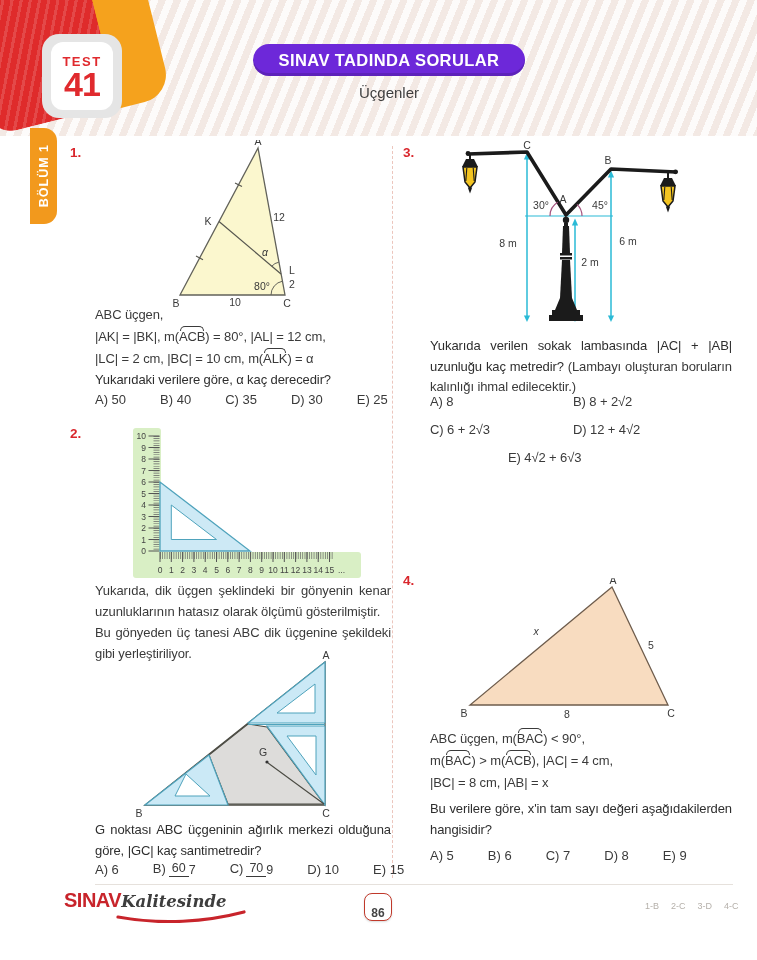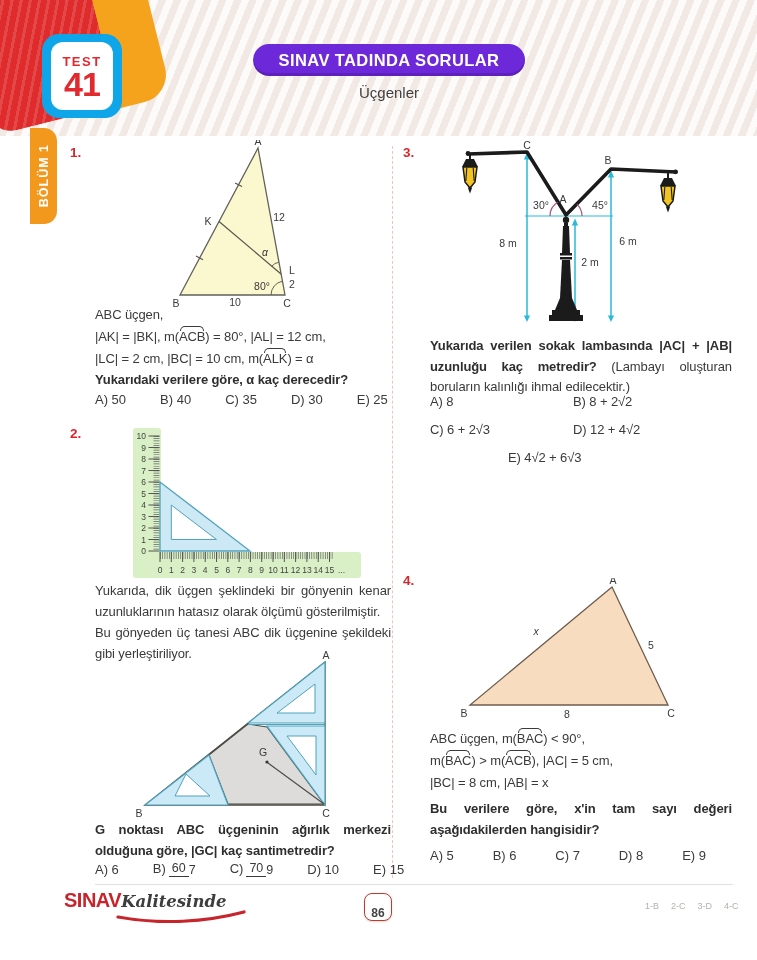--- a/index.html
+++ b/index.html
@@ -12,39 +12,39 @@
     background-image:repeating-linear-gradient(112deg,rgba(255,255,255,.75) 0 7px,rgba(240,227,221,.5) 7px 14px);}
   .title-pill{position:absolute;left:253px;top:44px;width:272px;height:32px;background:#6d28d9;
     border-radius:17px;color:#fff;font-weight:bold;font-size:16.5px;letter-spacing:.4px;
     display:flex;align-items:center;justify-content:center;box-shadow:inset 0 -3px 0 rgba(0,0,0,.14);}
   .subtitle{position:absolute;left:253px;top:84px;width:272px;text-align:center;font-size:15px;color:#3f3f3f;}
   .corner-red{position:absolute;left:-30px;top:-45px;width:130px;height:168px;background:#DF2B2B;
     border-radius:26px;transform:rotate(-14deg);
     background-image:repeating-linear-gradient(115deg,rgba(255,255,255,.14) 0 3px,transparent 3px 9px);}
   .corner-orange{position:absolute;left:52px;top:-34px;width:104px;height:144px;background:#F5A21D;
     border-radius:28px;transform:rotate(-14deg);}
-  .test-badge{position:absolute;left:42px;top:34px;width:80px;height:84px;background:#0ea5e9;
+  .test-badge{position:absolute;left:42px;top:34px;width:80px;height:84px;background:#e5e5e5;
     border-radius:17px;display:flex;align-items:center;justify-content:center;}
   .test-badge-card{width:62px;height:68px;background:#fff;border-radius:12px;display:flex;
     flex-direction:column;align-items:center;justify-content:center;}
   .test-label{color:#E02A2E;font-weight:bold;font-size:13px;letter-spacing:1.5px;}
   .test-number{color:#E02A2E;font-weight:bold;font-size:34px;line-height:30px;letter-spacing:-1px;}
   .section-tab{position:absolute;left:30px;top:128px;width:27px;height:96px;background:#F2991D;
     border-radius:0 13px 13px 0;display:flex;align-items:center;justify-content:center;}
   .section-tab span{writing-mode:vertical-rl;transform:rotate(180deg);color:#fff;font-weight:bold;
     font-size:12.5px;letter-spacing:1px;}
 
   .col-divider{position:absolute;left:392px;top:146px;height:732px;border-left:1px dashed #ecc6bd;}
 
   
   .qnum{position:absolute;color:#D9262C;font-weight:bold;font-size:13.5px;}
   .t-line{position:absolute;font-size:13px;letter-spacing:-.1px;white-space:nowrap;}
   .t-par{position:absolute;font-size:13px;line-height:20.5px;letter-spacing:-.1px;text-align:justify;}
-  .t-bold{font-weight:bold;color:#2e2e2e;}
-  .opt-row{position:absolute;display:flex;justify-content:space-between;align-items:center;font-size:13px;gap:34px;}
+  .t-bold{font-weight:normal;color:#2e2e2e;}
+  .opt-row{position:absolute;display:flex;justify-content:flex-start;align-items:center;font-size:13px;gap:34px;}
   .opt{white-space:nowrap;}
   .oa{position:relative;display:inline-block;}
   .oa::before{content:"";position:absolute;left:1px;right:1px;top:-3.5px;height:4px;
     border:1.2px solid #3a3a3a;border-bottom:none;border-radius:60px 60px 0 0;}
   .frac{display:inline-flex;flex-direction:row;align-items:center;line-height:1.15;
     font-size:12.5px;vertical-align:middle;margin-left:3px;}
   .frac .fnum{padding:0 3px 1px;border-bottom:1.1px solid #3a3a3a;}
   .frac .fden{padding-top:1px;}
 
   svg{position:absolute;}
@@ -274,21 +274,21 @@
     <polygon points="182,9 40,127 238,127" fill="#F8DCC0" stroke="#6e5c4c" stroke-width="1.3"></polygon>
     <text x="183" y="6" text-anchor="middle">A</text>
     <text x="34" y="139" text-anchor="middle">B</text>
     <text x="241" y="139" text-anchor="middle">C</text>
     <text x="106" y="57" text-anchor="middle" class="ital">x</text>
     <text x="221" y="71" text-anchor="middle">5</text>
     <text x="137" y="140" text-anchor="middle">8</text>
   </svg>
 
   <div class="t-line" style="left:430px;top:731px"><span>ABC üçgen, m(</span><span class="oa">BAC</span><span>) &lt; 90°,</span></div>
-  <div class="t-line" style="left:430px;top:753px"><span>m(</span><span class="oa">BAC</span><span>) &gt; m(</span><span class="oa">ACB</span><span>), |AC| = 5 cm,</span></div>
+  <div class="t-line" style="left:430px;top:753px"><span>m(</span><span class="oa">BAC</span><span>) &gt; m(</span><span class="oa">ACB</span><span>), |AC| = 4 cm,</span></div>
   <div class="t-line" style="left:430px;top:775px">|BC| = 8 cm, |AB| = x</div>
   <div class="t-par t-bold" style="left:430px;top:799px;width:302px">Bu verilere göre, x'in tam sayı değeri aşağıdakilerden hangisidir?</div>
   <div class="opt-row" style="left:430px;top:848px;width:276px">
     <span class="opt">A) 5</span>
     <span class="opt">B) 6</span>
     <span class="opt">C) 7</span>
     <span class="opt">D) 8</span>
     <span class="opt">E) 9</span>
   </div>
 

